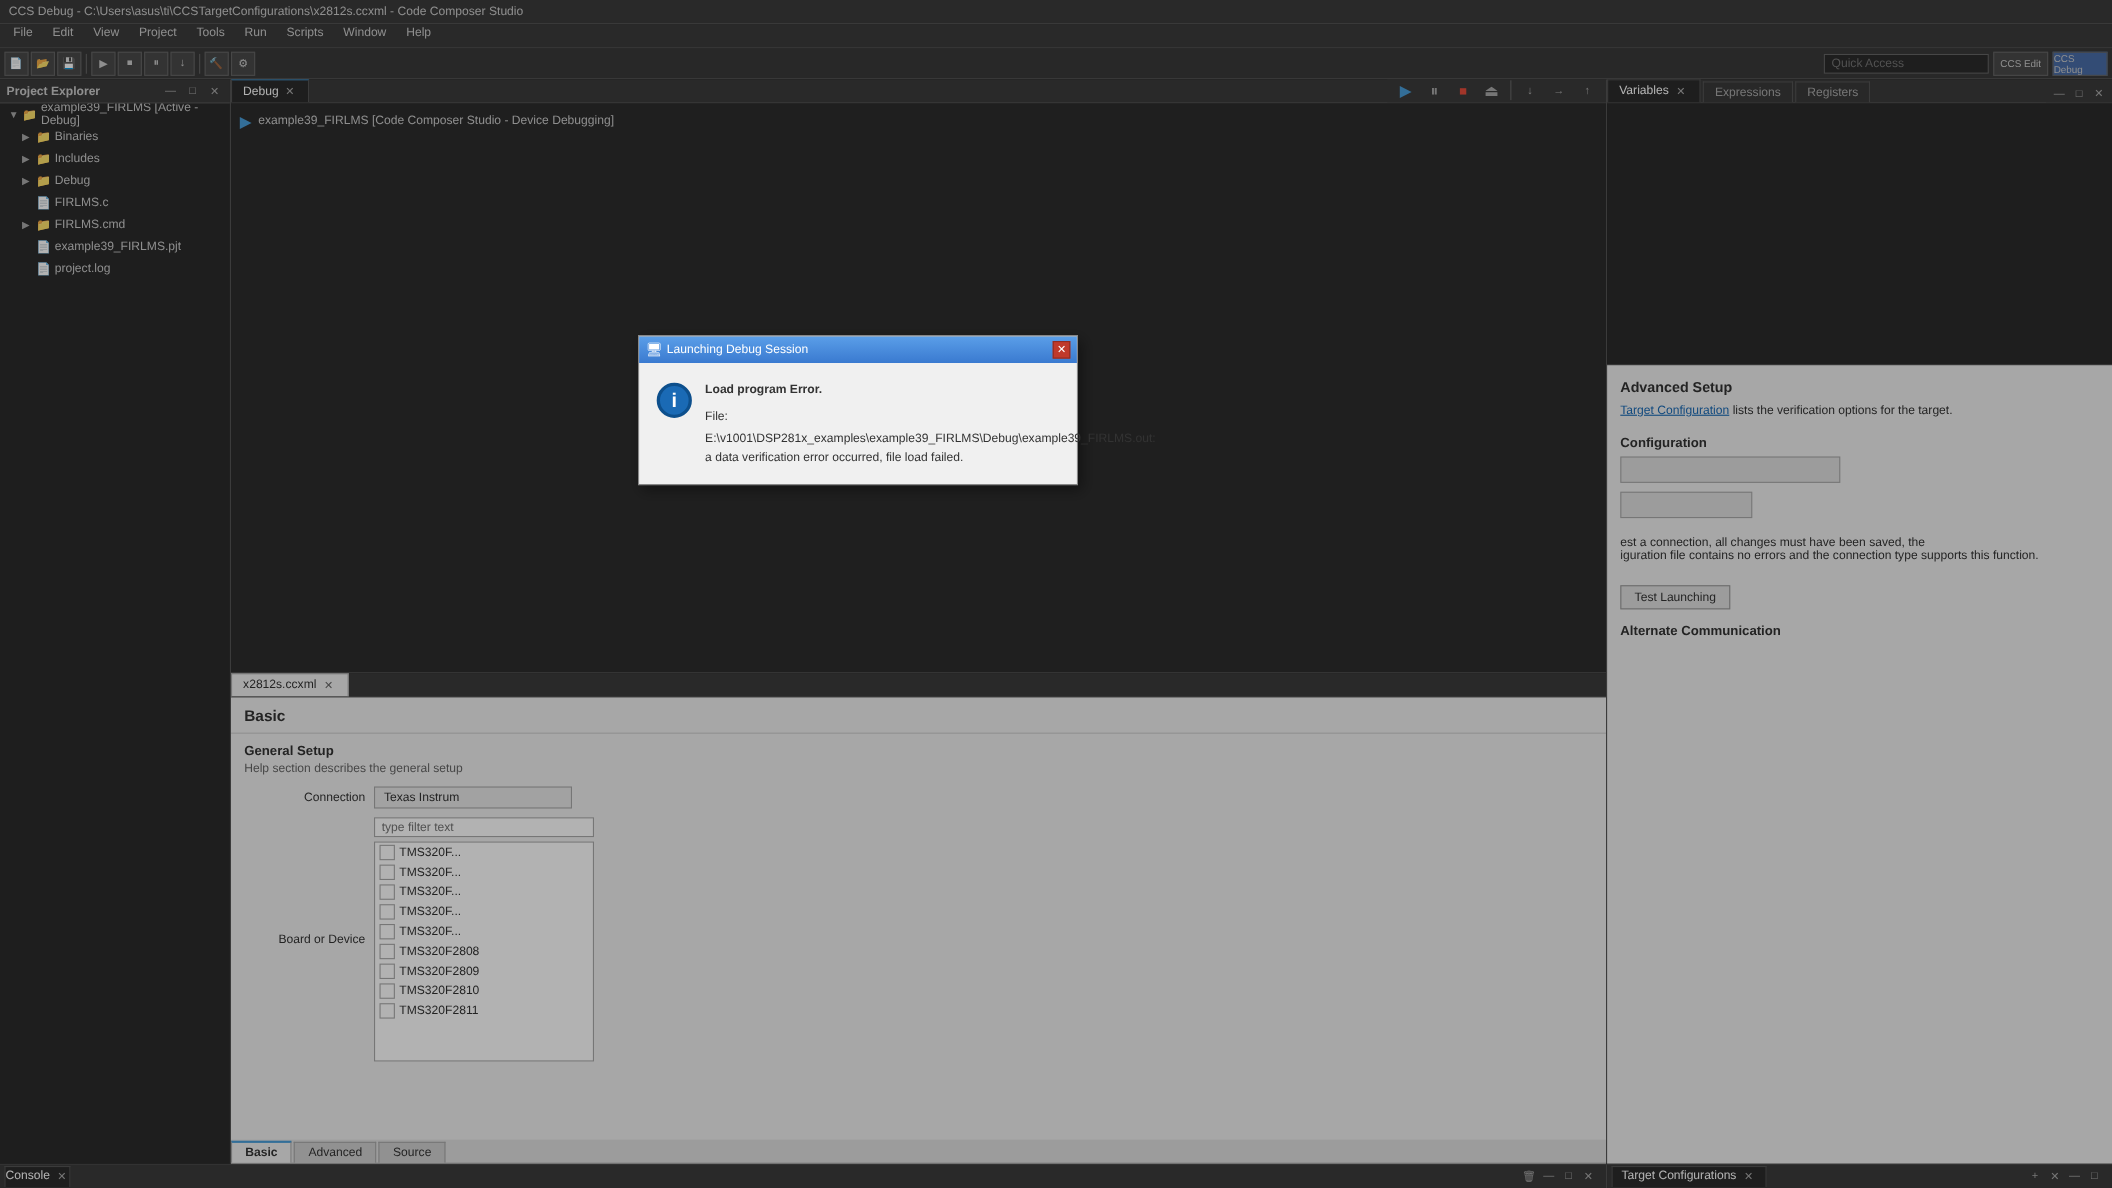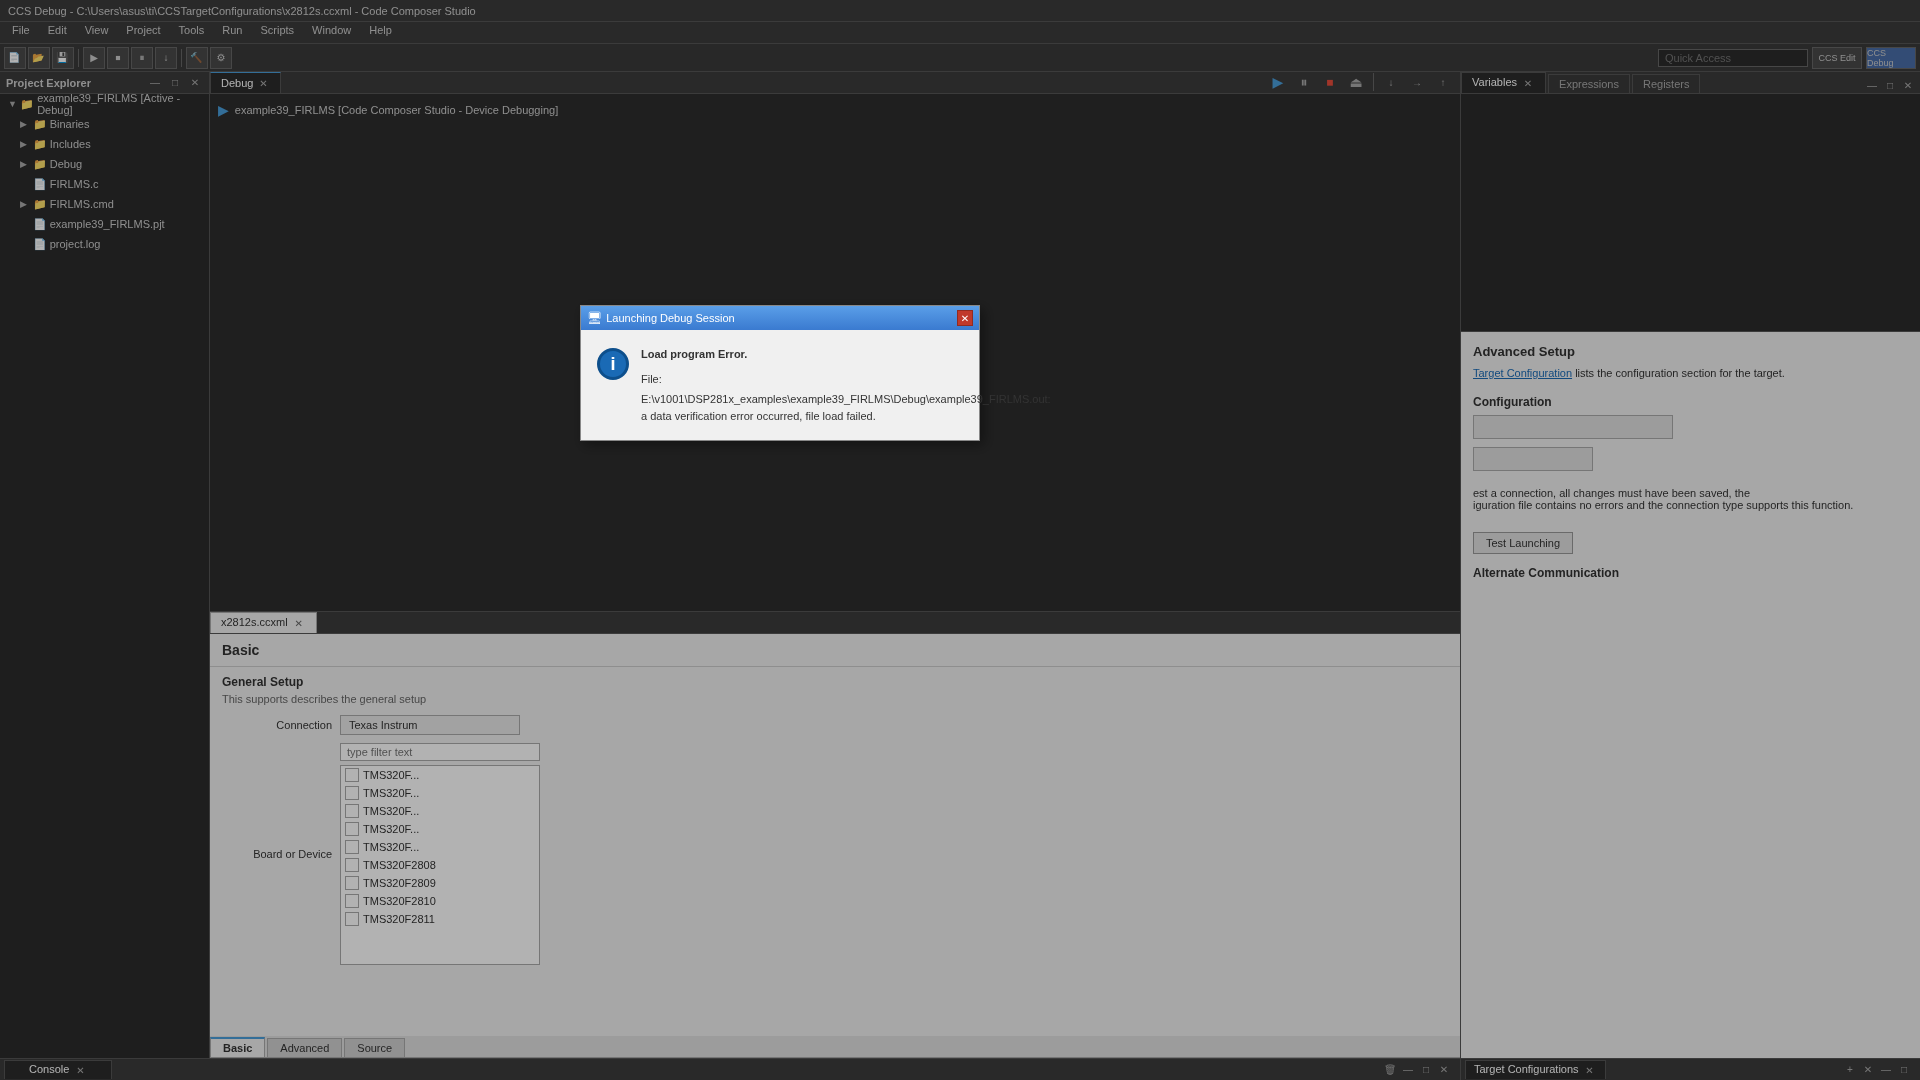--- a/index.html
+++ b/index.html
@@ -563,21 +563,21 @@
           <span class="xbtn" style="color:#666;">✕</span>
         </div>
       </div>
 
       <div id="basic-setup" style="flex:1; background:#f0f0f0; color:#333; display:flex; flex-direction:column; overflow:hidden;">
         <div style="padding:8px 12px; border-bottom:1px solid #ccc;">
           <span style="font-size:14px; font-weight:bold; color:#333;">Basic</span>
         </div>
         <div style="flex:1; overflow:auto; padding:8px 12px;">
           <div style="font-size:12px; font-weight:bold; margin-bottom:4px;">General Setup</div>
-          <div style="font-size:11px; color:#666; margin-bottom:10px;">This supports describes the general setup</div>
+          <div style="font-size:11px; color:#666; margin-bottom:10px;">Help section describes the general setup</div>
 
           <div class="form-row">
             <span class="form-label">Connection</span>
             <div style="padding:3px 8px; background:#e8e8e8; border:1px solid #aaa; font-size:11px; width:180px;">Texas Instrum</div>
           </div>
 
           <div class="form-row">
             <span class="form-label">Board or Device</span>
             <div style="display:flex; flex-direction:column; gap:4px;">
               <input style="padding: 2px 6px; font-size: 11px; border: 1px solid rgb(170, 170, 170); width: 200px;" placeholder="type filter text">
@@ -656,21 +656,21 @@
       </div>
       <div style="flex:1; background:#2b2b2b;"></div>
     </div>
 
     <div id="adv-setup-panel" style="flex:1; background:#f0f0f0; color:#333; display:flex; flex-direction:column; overflow:hidden;">
       <div class="adv-setup-inner">
         <div style="font-size:13px; font-weight:bold; margin-bottom:8px;">Advanced Setup</div>
 
         <div style="font-size:11px; color:#333; margin-bottom:6px;">
           <span class="adv-link">Target Configuration</span>
-          <span>lists the configuration section for the target.</span>
+          <span>lists the verification options for the target.</span>
         </div>
 
         <div class="adv-section">
           <div class="adv-section-title">Configuration</div>
           <div style="height:24px; background:#e0e0e0; border:1px solid #aaa; width:200px; margin-bottom:8px;"></div>
           <div style="height:24px; background:#e0e0e0; border:1px solid #aaa; width:120px;"></div>
         </div>
 
         <div class="adv-section">
           <div style="font-size:11px; color:#333; margin-bottom:21px;">
@@ -683,21 +683,21 @@
         <div class="adv-alt-section-title">Alternate Communication</div>
       </div>
     </div>
   </div>
 </div>
 
 <div id="bottom-area" style="display:flex; height:220px; border-top:1px solid #555; background:#2b2b2b;">
 
   <div id="console-panel" style="flex:1; display:flex; flex-direction:column; background:#1e1e1e;">
     <div class="console-toolbar">
-      <div class="tab active" style="padding:2px 24px; font-size:11px; background:#2b2b2b; color:#fff; border:1px solid #555; border-bottom:none; display:flex; gap:4px;">
+      <div class="tab active" style="padding:2px 0; font-size:11px; background:#2b2b2b; color:#fff; border:1px solid #555; border-bottom:none; display:flex; gap:4px;">
         <span>Console</span>
         <span class="xbtn">✕</span>
       </div>
       <div style="flex:1; background:#3c3c3c;"></div>
       <div style="display:flex; gap:2px; padding:0 4px; background:#3c3c3c; align-items:center;">
         <div class="panel-icon-btn">🗑</div>
         <div class="panel-icon-btn">—</div>
         <div class="panel-icon-btn">□</div>
         <div class="panel-icon-btn">✕</div>
       </div>

